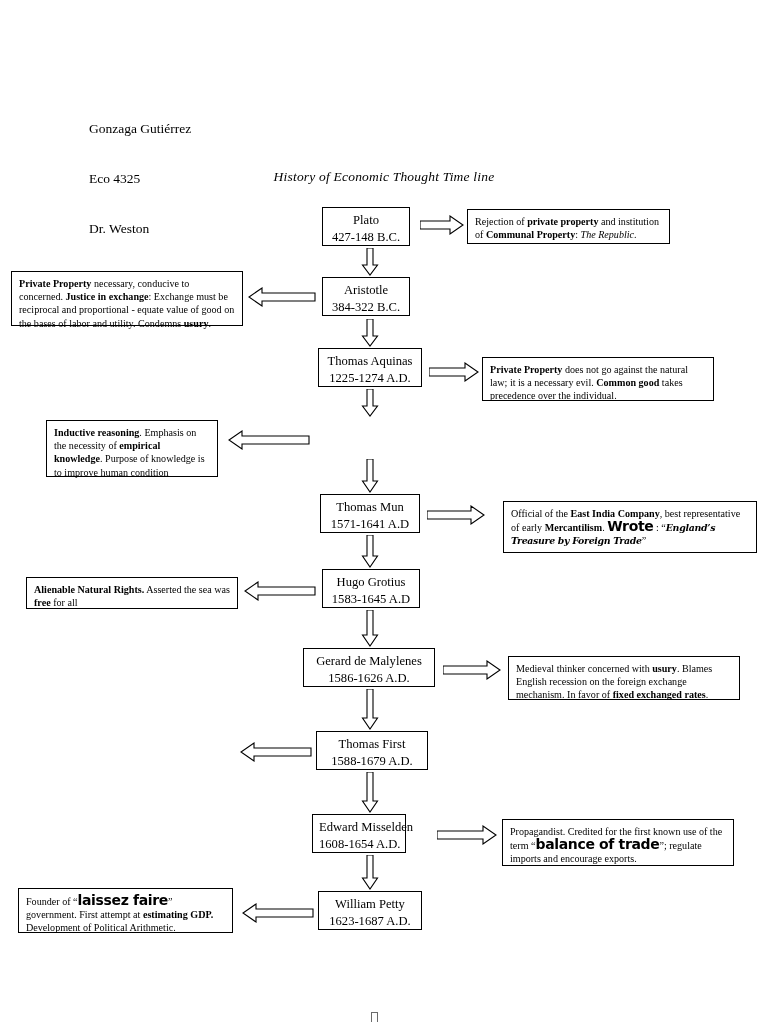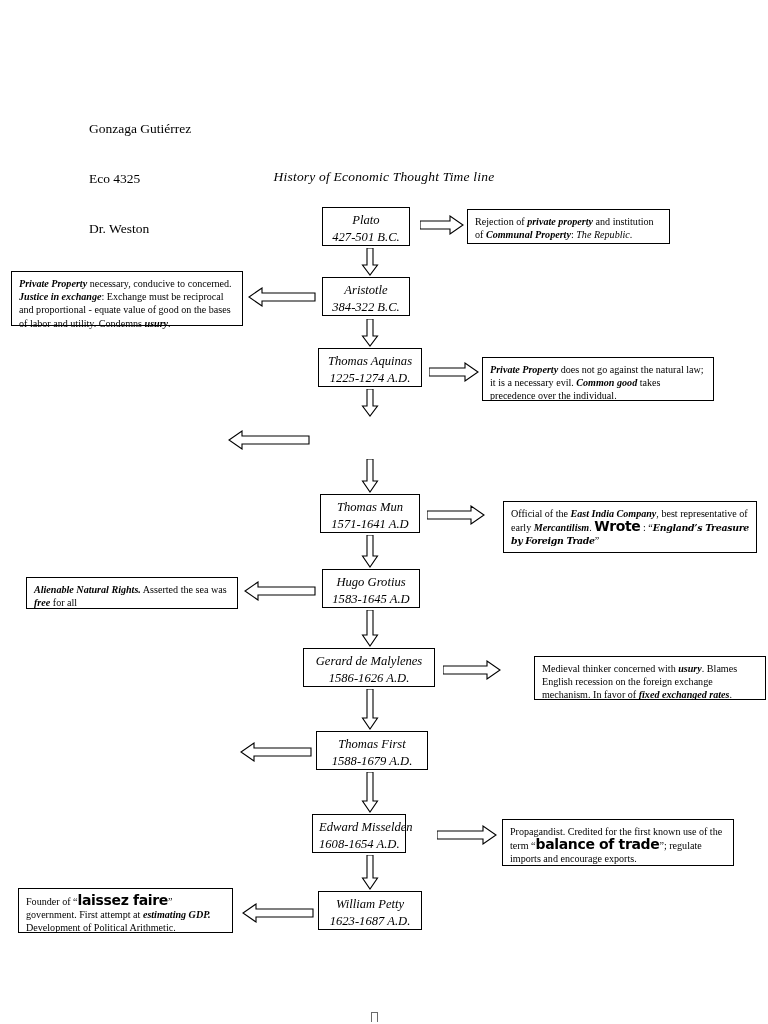--- a/index.html
+++ b/index.html
@@ -49,37 +49,36 @@
   
   .node {
     position: absolute;
     border: 1.2px solid #000;
     background: #fff;
     text-align: center;
     font-size: 12.6px;
     line-height: 17px;
     padding: 4px 6px 22px 6px;
     box-sizing: border-box;
-    font-style: italic;
   }
   .node .n-name { display: block; white-space: nowrap; }
   .node .n-dates { display: block; white-space: nowrap; }
 
   
   .note {
     position: absolute;
     border: 1.1px solid #000;
     background: #fff;
     font-size: 10.1px;
     line-height: 13.2px;
     padding: 5px 7px 6px 7px;
     box-sizing: border-box;
     text-align: left;
   }
-  .note b { font-weight: bold; font-style: italic; }
+  .note b { font-weight: bold; }
   .note i { font-style: italic; }
   
   .cond {
     font-family: "DejaVu Sans", sans-serif;
     font-weight: bold;
     font-size: 14px;
     letter-spacing: -0.35px;
   }
   .cond-i {
     font-family: "DejaVu Serif", serif;
@@ -115,21 +114,21 @@
     <div>Gonzaga Gutiérrez</div>
     <div>Eco 4325</div>
     <div>Dr. Weston</div>
     <div>April 6, 2011</div>
   </div>
 
   <div class="doc-title">History of Economic Thought Time line</div>
 
   <div class="node" style="left:322px; top:207px; width:88px; height:39px;">
     <span class="n-name">Plato</span>
-    <span class="n-dates">427-501 B.C.</span>
+    <span class="n-dates">427-148 B.C.</span>
   </div>
 
   <div class="node" style="left:322px; top:277px; width:88px; height:39px;">
     <span class="n-name">Aristotle</span>
     <span class="n-dates">384-322 B.C.</span>
   </div>
 
   <div class="node" style="left:318px; top:348px; width:104px; height:39px;">
     <span class="n-name">Thomas Aquinas</span>
     <span class="n-dates">1225-1274 A.D.</span>
@@ -262,26 +261,27 @@
         <path d="M71 6 L14 6 L14 1 L1 10 L14 19 L14 14 L71 14 Z" fill="#fff" stroke="#000" stroke-width="1.1"></path>
       </svg>
   </div>
 
   <div class="note" style="left:467px; top:209px; width:203px; height:35px;"><span>Rejection of </span><b>private property</b><span> and institution of </span><b>Communal Property</b><span>: </span><i>The Republic</i><span>.</span></div>
 
   <div class="note" style="left:11px; top:271px; width:232px; height:55px;"><b>Private Property</b><span> necessary, conducive to concerned. </span><b>Justice in exchange</b><span>: Exchange must be reciprocal and proportional - equate value of good on the bases of labor and utility.  Condemns </span><b>usury</b><span>.</span></div>
 
   <div class="note" style="left:482px; top:357px; width:232px; height:44px;"><b>Private Property</b><span> does not go against the natural law; it is a necessary evil. </span><b>Common good</b><span> takes precedence over the individual.</span></div>
 
+  <div class="note" style="left:46px; top:420px; width:172px; height:57px;"><b>Inductive reasoning</b><span>. Emphasis on the necessity of </span><b>empirical knowledge</b><span>. Purpose of knowledge is to improve human condition</span></div>
 
   <div class="note" style="left:503px; top:501px; width:254px; height:52px;"><span>Official of the </span><b>East India Company</b><span>, best representative of early </span><b>Mercantilism</b><span>. </span><span class="cond">Wrote</span><span> : “</span><span class="cond-i">England’s Treasure by Foreign Trade</span><span>”</span></div>
 
   <div class="note" style="left:26px; top:577px; width:212px; height:32px;"><b>Alienable Natural Rights.</b><span> Asserted the sea was </span><b>free</b><span> for all</span></div>
 
-  <div class="note" style="left:508px; top:656px; width:232px; height:44px;margin-left:26px;"><span>Medieval thinker  concerned with </span><b>usury</b><span>. Blames English recession on the foreign exchange mechanism. In favor of </span><b>fixed exchanged rates</b><span>.</span></div>
+  <div class="note" style="left:508px; top:656px; width:232px; height:44px;"><span>Medieval thinker  concerned with </span><b>usury</b><span>. Blames English recession on the foreign exchange mechanism. In favor of </span><b>fixed exchanged rates</b><span>.</span></div>
 
 
   <div class="note" style="left:502px; top:819px; width:232px; height:47px;"><span>Propagandist. Credited for the first known use of the term “</span><span class="cond">balance of trade</span><span>”; regulate imports and encourage exports.</span></div>
 
   <div class="note" style="left:18px; top:888px; width:215px; height:45px;"><span>Founder of  “</span><span class="cond">laissez faire</span><span>” government. First attempt at </span><b>estimating GDP.</b><span> Development of Political Arithmetic.</span></div>
 
   <div class="page-artifact"></div>
 
 </div>
 

